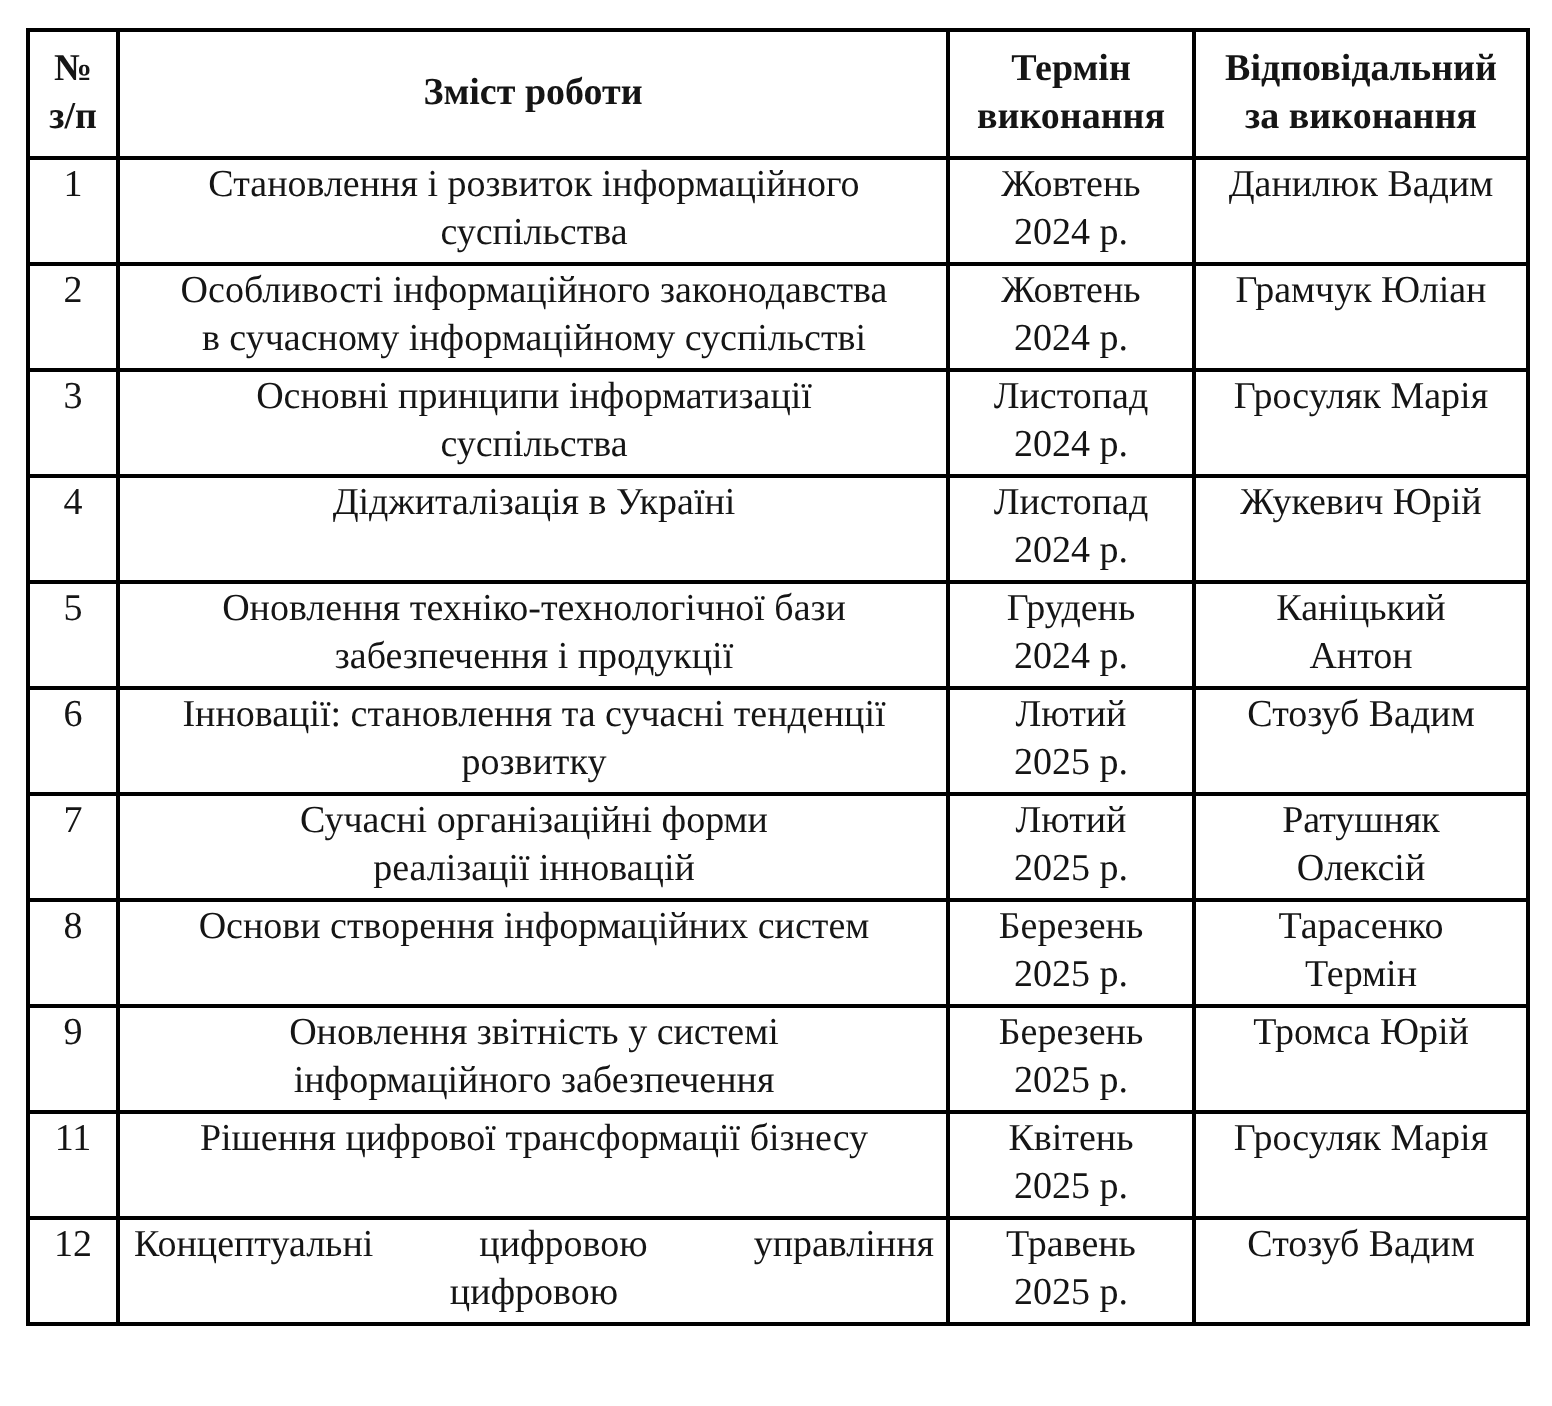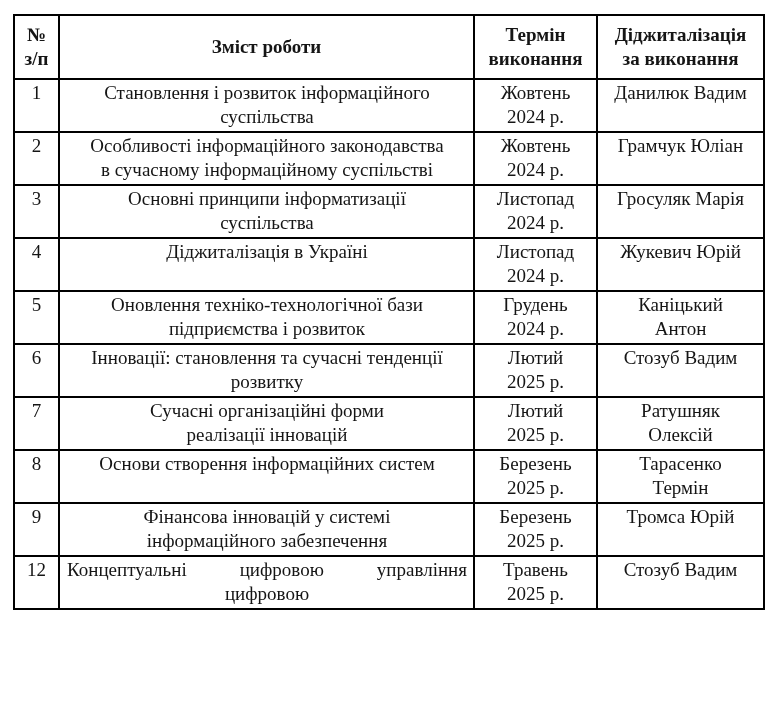--- a/index.html
+++ b/index.html
@@ -89,21 +89,21 @@
             <div class="line">з/п</div>
           </th>
           <th>
             <div class="line">Зміст роботи</div>
           </th>
           <th>
             <div class="line">Термін</div>
             <div class="line">виконання</div>
           </th>
           <th>
-            <div class="line">Діджиталізація</div>
+            <div class="line">Відповідальний</div>
             <div class="line">за виконання</div>
           </th>
         </tr>
     </thead>
     <tbody>
         <tr>
           <td class="c-num">1</td>
           <td class="c-content">
             <div class="line">Становлення і розвиток інформаційного</div>
             <div class="line">суспільства</div>
@@ -154,21 +154,21 @@
             <div class="line">2024 р.</div>
           </td>
           <td class="c-resp">
             <div class="line">Жукевич Юрій</div>
           </td>
         </tr>
         <tr>
           <td class="c-num">5</td>
           <td class="c-content">
             <div class="line">Оновлення техніко-технологічної бази</div>
-            <div class="line">підприємства і розвиток</div>
+            <div class="line">забезпечення і продукції</div>
           </td>
           <td class="c-term">
             <div class="line">Грудень</div>
             <div class="line">2024 р.</div>
           </td>
           <td class="c-resp">
             <div class="line">Каніцький</div>
             <div class="line">Антон</div>
           </td>
         </tr>
@@ -211,29 +211,42 @@
             <div class="line">2025 р.</div>
           </td>
           <td class="c-resp">
             <div class="line">Тарасенко</div>
             <div class="line">Термін</div>
           </td>
         </tr>
         <tr>
           <td class="c-num">9</td>
           <td class="c-content">
-            <div class="line">Фінансова інновацій у системі</div>
+            <div class="line">Оновлення звітність у системі</div>
             <div class="line">інформаційного забезпечення</div>
           </td>
           <td class="c-term">
             <div class="line">Березень</div>
             <div class="line">2025 р.</div>
           </td>
           <td class="c-resp">
             <div class="line">Тромса Юрій</div>
+          </td>
+        </tr>
+        <tr>
+          <td class="c-num">11</td>
+          <td class="c-content">
+            <div class="line">Рішення цифрової трансформації бізнесу</div>
+          </td>
+          <td class="c-term">
+            <div class="line">Квітень</div>
+            <div class="line">2025 р.</div>
+          </td>
+          <td class="c-resp">
+            <div class="line">Гросуляк Марія</div>
           </td>
         </tr>
         <tr>
           <td class="c-num">12</td>
           <td class="c-content">
             <div class="jline">
               <span>Концептуальні</span>
               <span>цифровою</span>
               <span>управління</span>
             </div>

